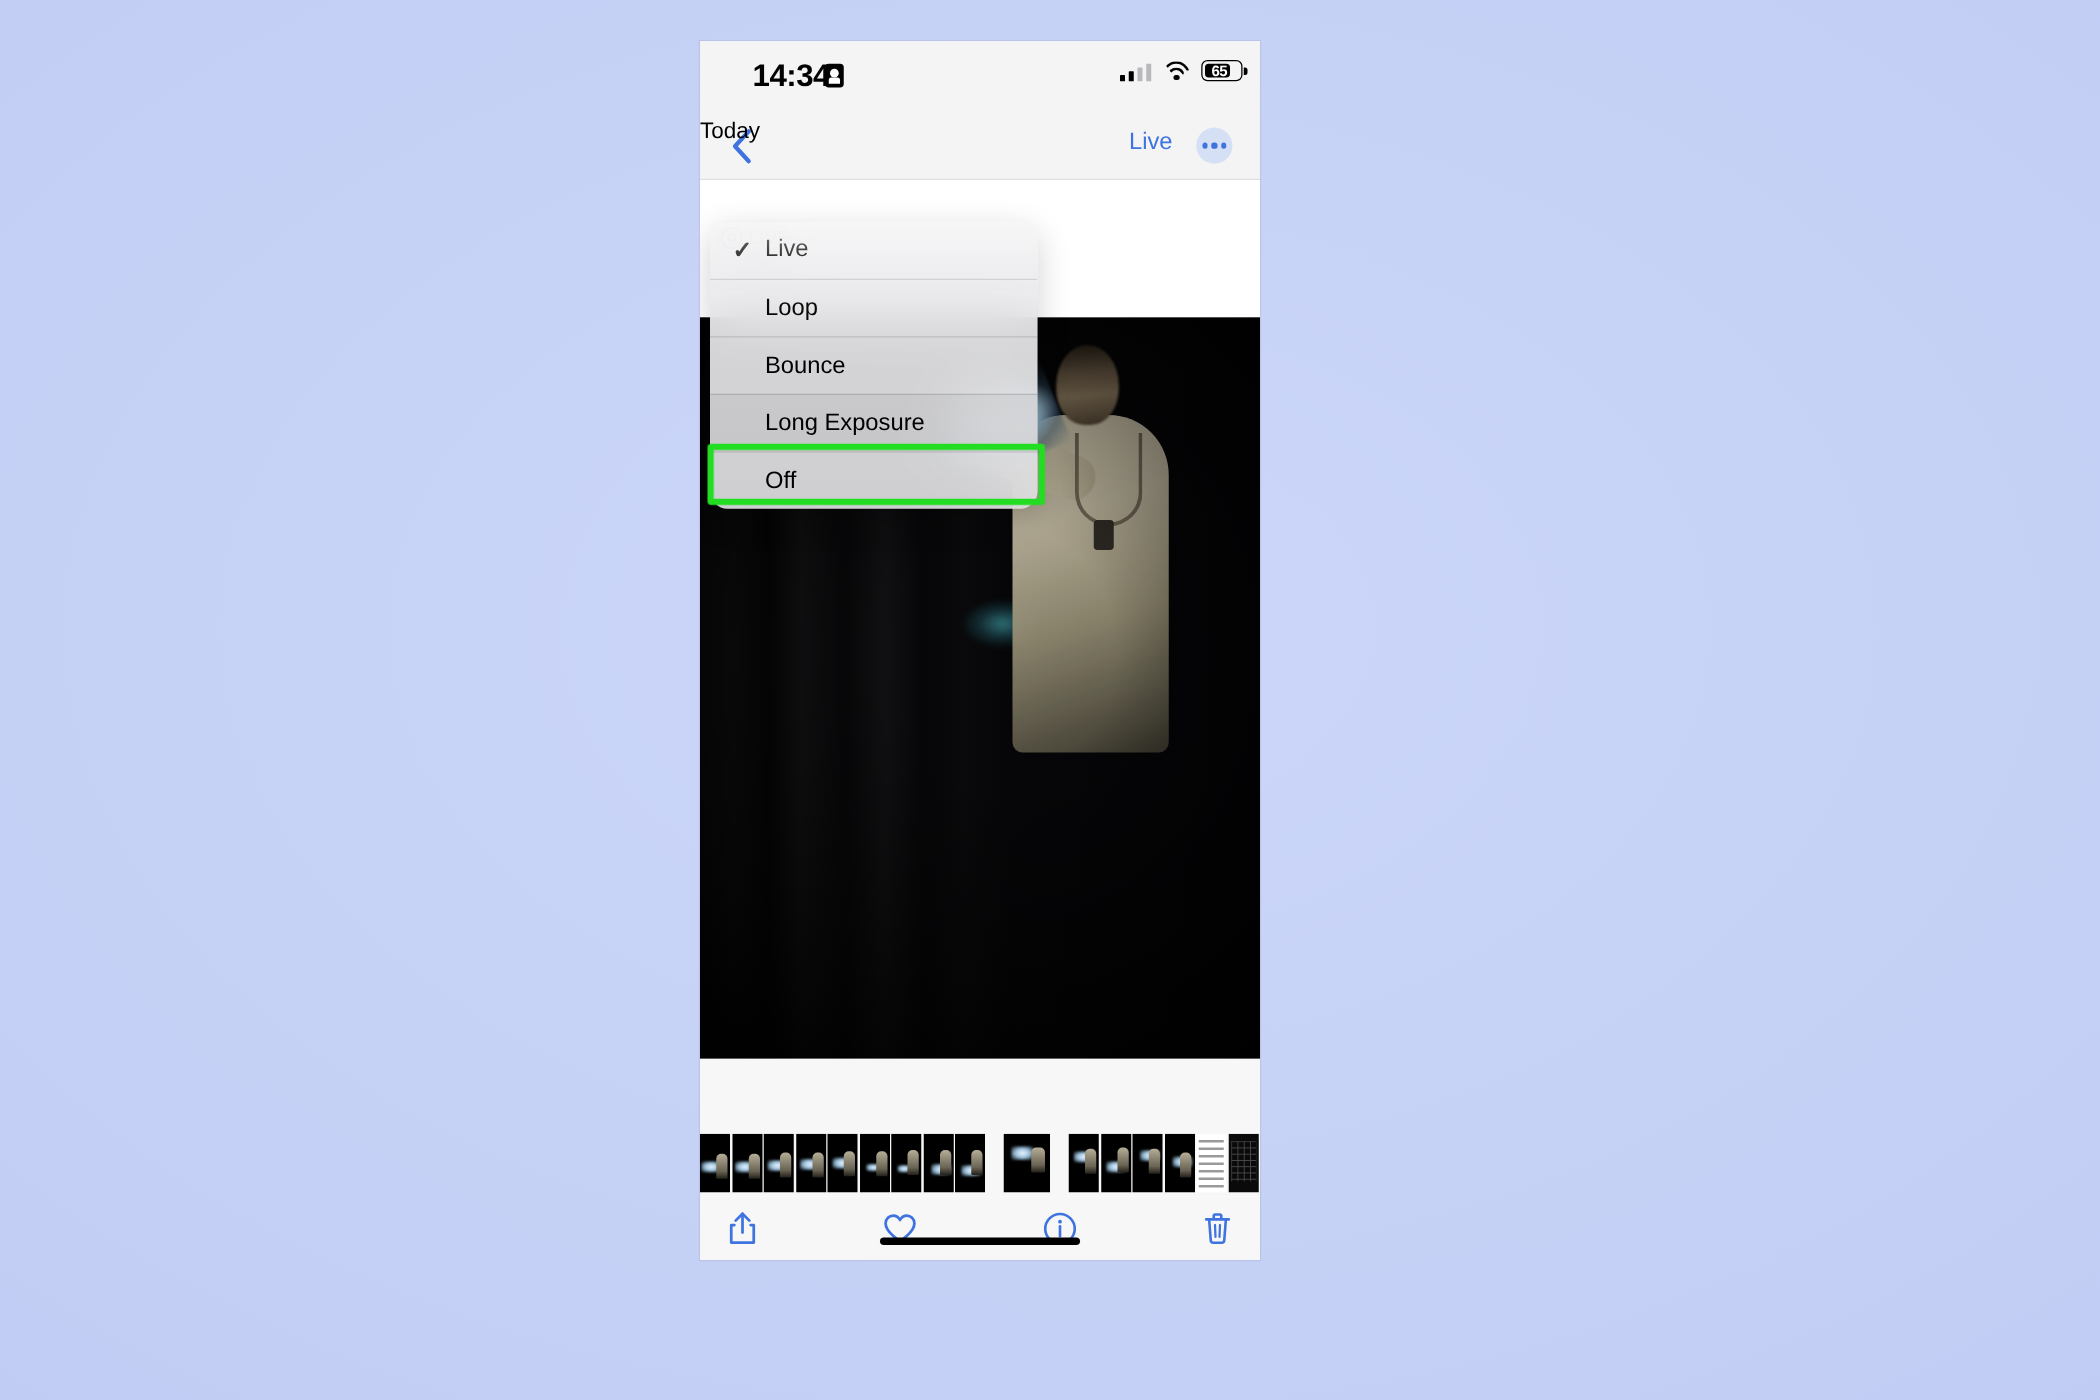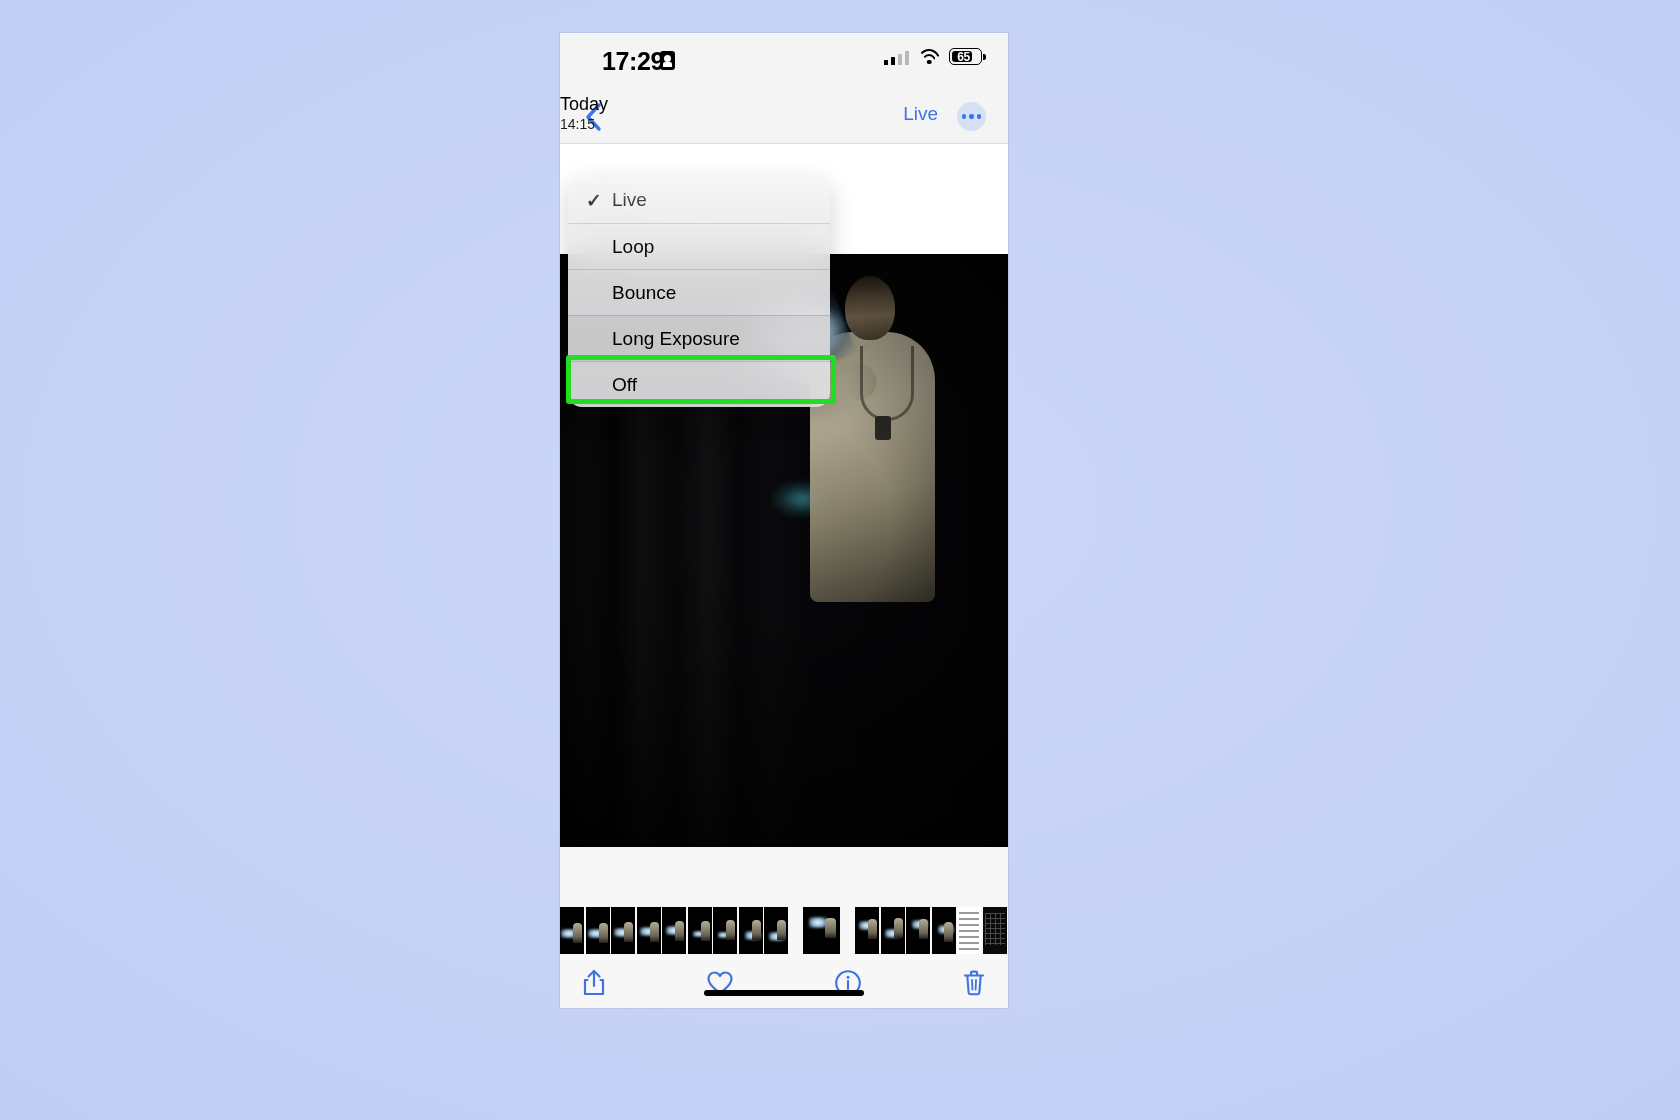--- a/index.html
+++ b/index.html
@@ -73,21 +73,21 @@
     content: "";
     position: absolute;
     left: 3px; top: 11px;
     width: 9px; height: 5px;
     border-radius: 2px 2px 0 0;
     background: #fff;
   }
 
   .status-right {
     position: absolute;
-    right: 26px;
+    right: 14px;
     top: 15px;
     display: flex;
     align-items: center;
     gap: 9px;
   }
   .signal {
     display: flex;
     align-items: flex-end;
     gap: 2.5px;
     height: 17px;
@@ -519,21 +519,21 @@
   }
 </style>
 </head>
 <body>
 
 <div class="backdrop"></div>
 
 <div class="phone">
 
   <div class="statusbar">
-    <div class="status-time">17:29</div>
+    <div class="status-time">14:34</div>
     <div class="lock-glyph"></div>
     <div class="status-right">
       <div class="signal">
         <i></i>
           <i></i>
           <i></i>
           <i></i>
       </div>
       <div class="wifi">
         <span class="w1"></span>
@@ -548,21 +548,20 @@
   </div>
 
   <div class="navbar">
     <div class="nav-back">
       <svg width="18" height="30" viewBox="0 0 18 30">
         <polyline points="14,3 3,15 14,27" fill="none" stroke="#3f74e0" stroke-width="3.4" stroke-linecap="round" stroke-linejoin="round"></polyline>
       </svg>
     </div>
     <div class="nav-title-wrap">
       <div class="nav-title">Today</div>
-      <div class="nav-subtitle">14:15</div>
     </div>
     <div class="nav-edit">Live</div>
     <div class="nav-more">
       <i></i>
       <i></i>
       <i></i>
     </div>
   </div>
 
   <div class="photo-area">

